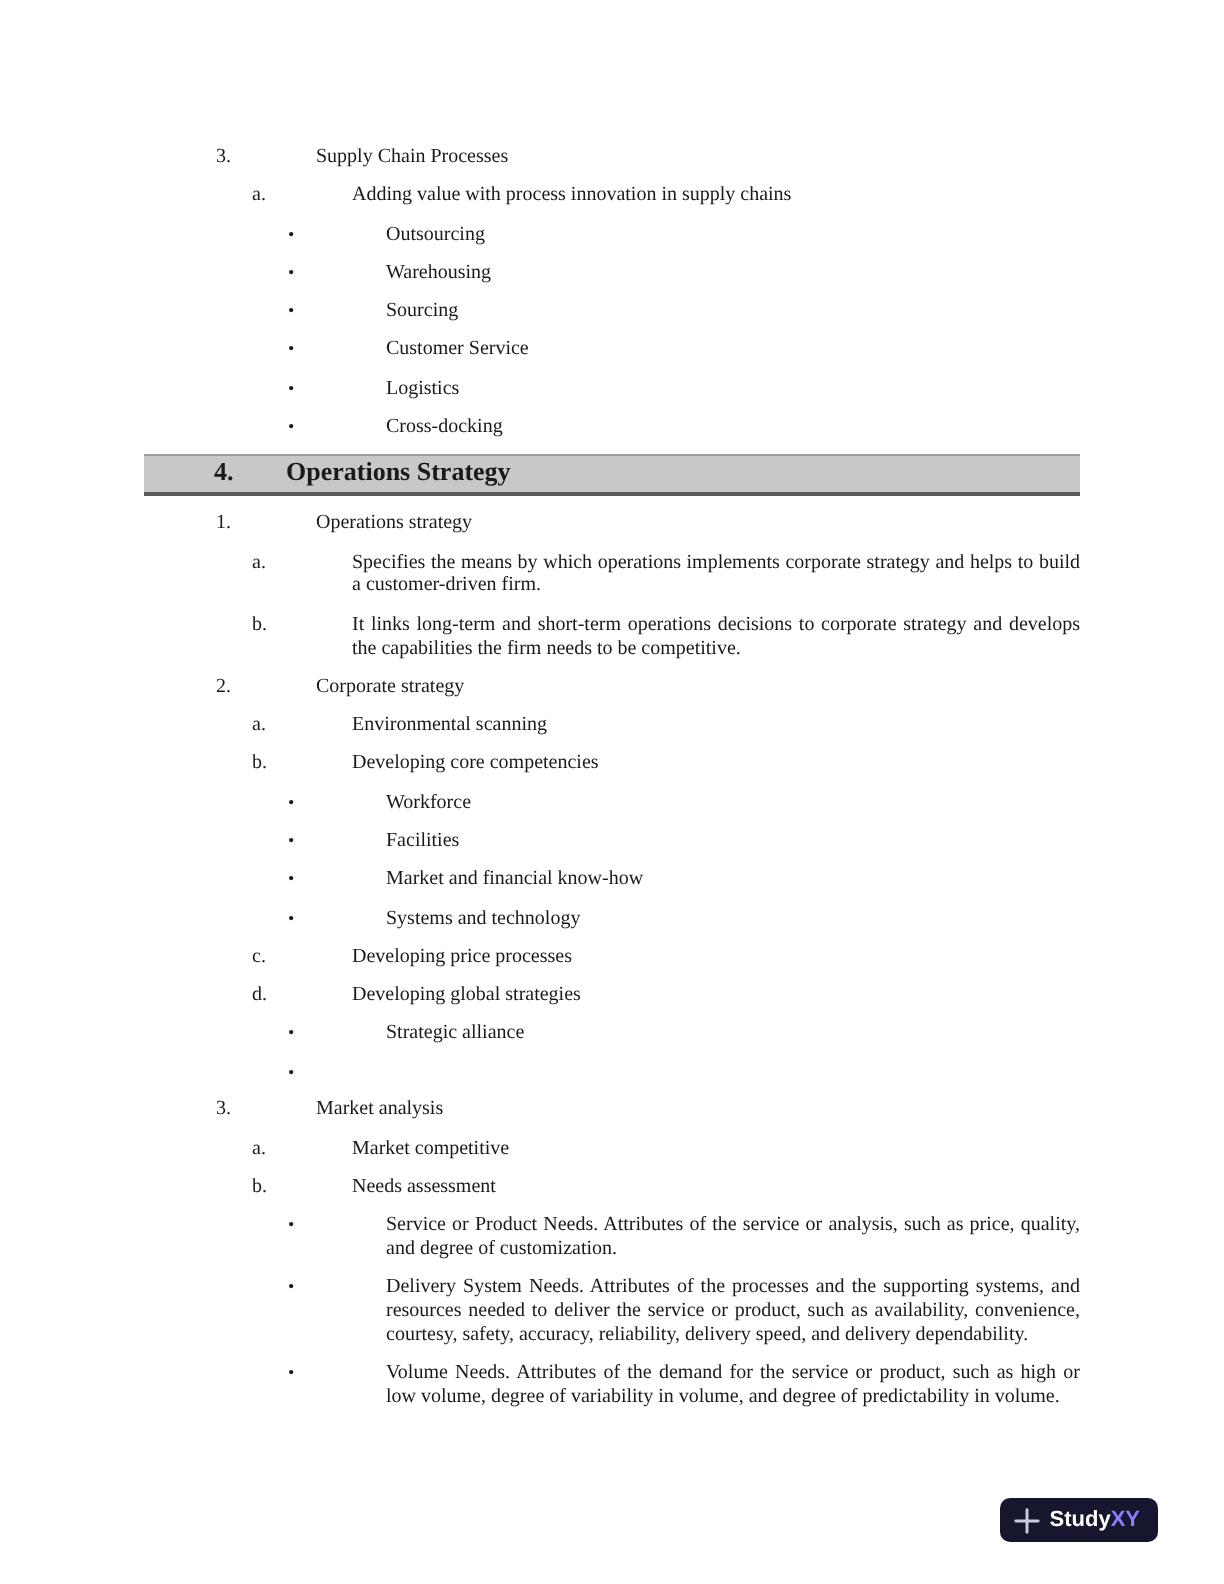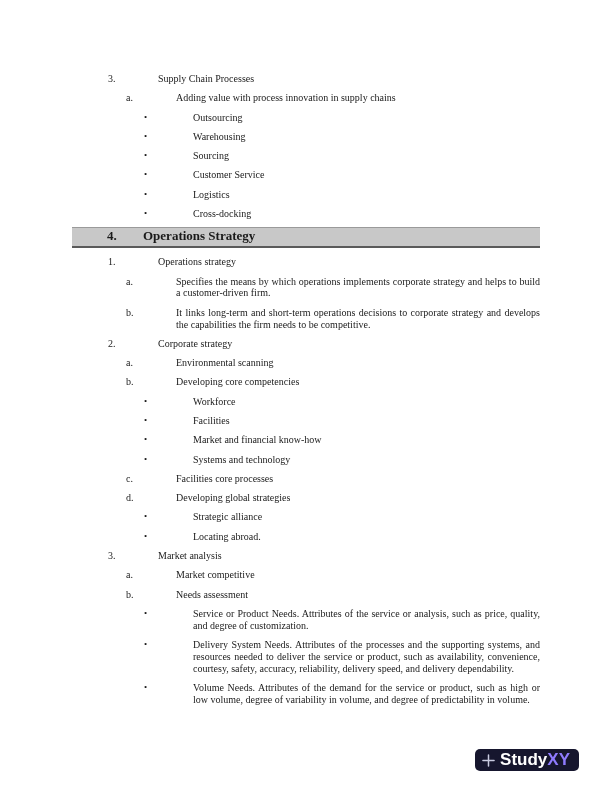--- a/index.html
+++ b/index.html
@@ -29,21 +29,21 @@
     padding: 1px 0 2px 35px;
     margin: 2px 0 8px 0;
   }
   .heading .hnum { flex: 0 0 36px; }
   .logo {
     position: absolute; right: 33px; bottom: 21px;
     display: flex; align-items: center; gap: 5px;
     background: var(--logo-bg, #16162e);
     border-radius: 5px; padding: 4px 9px 4px 7px;
     font-family: "Liberation Sans", "DejaVu Sans", sans-serif;
-    font-weight: bold; font-size: 17px; line-height: 14px; margin-left: 16px;
+    font-weight: bold; font-size: 11px; line-height: 14px; margin-left: 16px;
   }
   .logo .study { color: var(--logo-study, #ffffff); }
   .logo .xy    { color: var(--logo-xy, #8f7bff); }
   .logo svg { display: block; }
 </style>
 </head>
 <body>
 
 <div class="page">
 
@@ -121,33 +121,32 @@
   <div class="row l3">
     <span class="mark">•</span>
     <span class="txt">Market and financial know-how</span>
   </div>
   <div class="row l3">
     <span class="mark">•</span>
     <span class="txt">Systems and technology</span>
   </div>
   <div class="row l2">
     <span class="num">c.</span>
-    <span class="txt">Facilities core processes</span>
+    <span class="txt">Developing price processes</span>
   </div>
   <div class="row l2">
     <span class="num">d.</span>
     <span class="txt">Developing global strategies</span>
   </div>
   <div class="row l3">
     <span class="mark">•</span>
     <span class="txt">Strategic alliance</span>
   </div>
   <div class="row l3">
     <span class="mark">•</span>
-    <span class="txt">Locating abroad.</span>
   </div>
 
   <div class="row l1">
     <span class="num">3.</span>
     <span class="txt">Market analysis</span>
   </div>
   <div class="row l2">
     <span class="num">a.</span>
     <span class="txt">Market competitive</span>
   </div>

